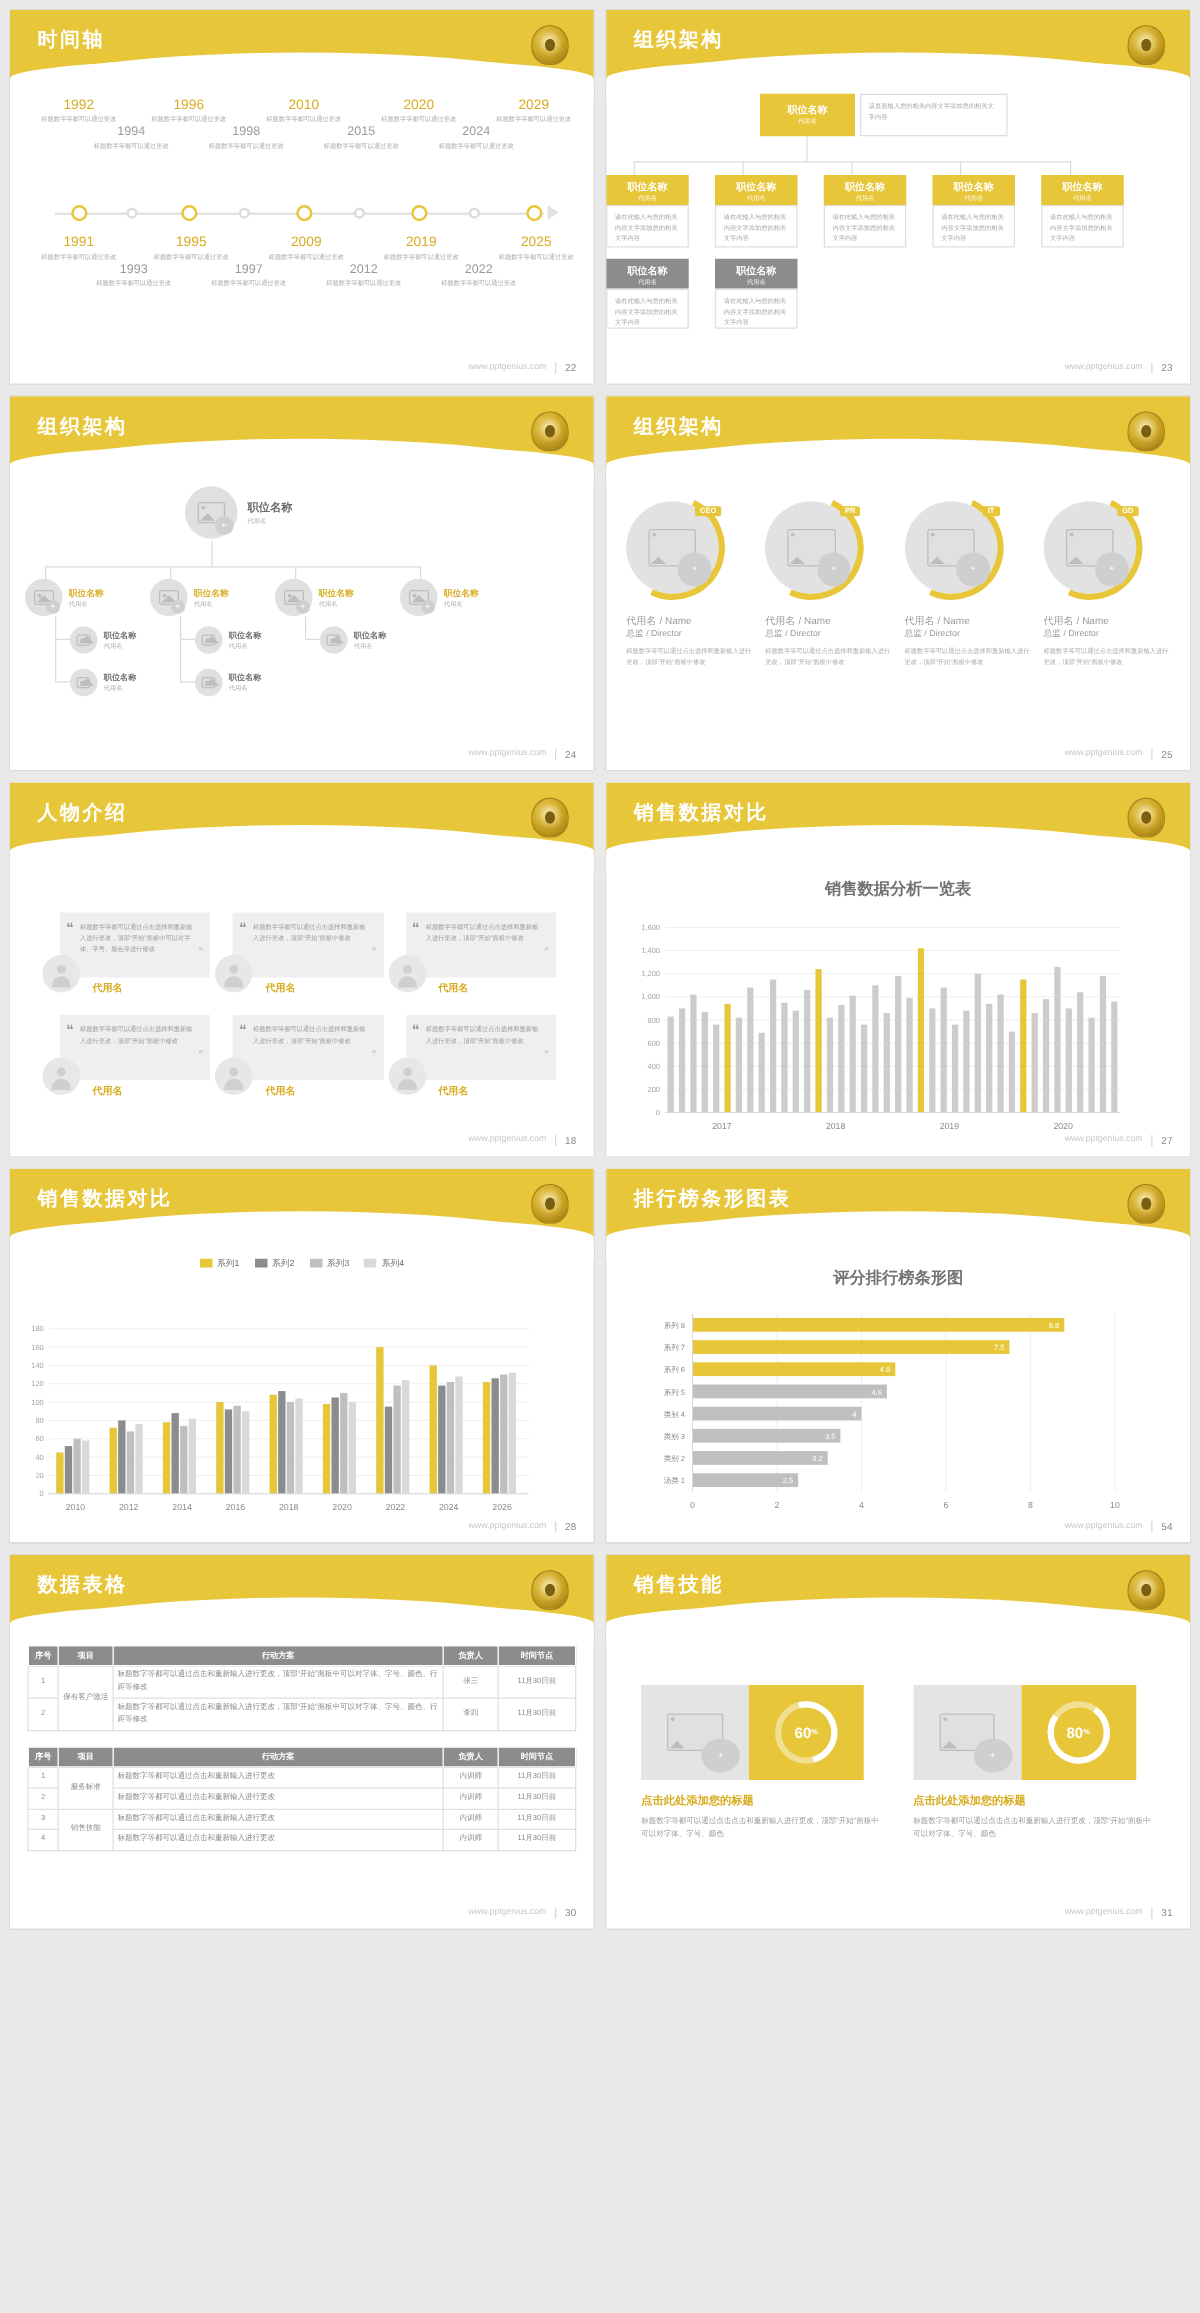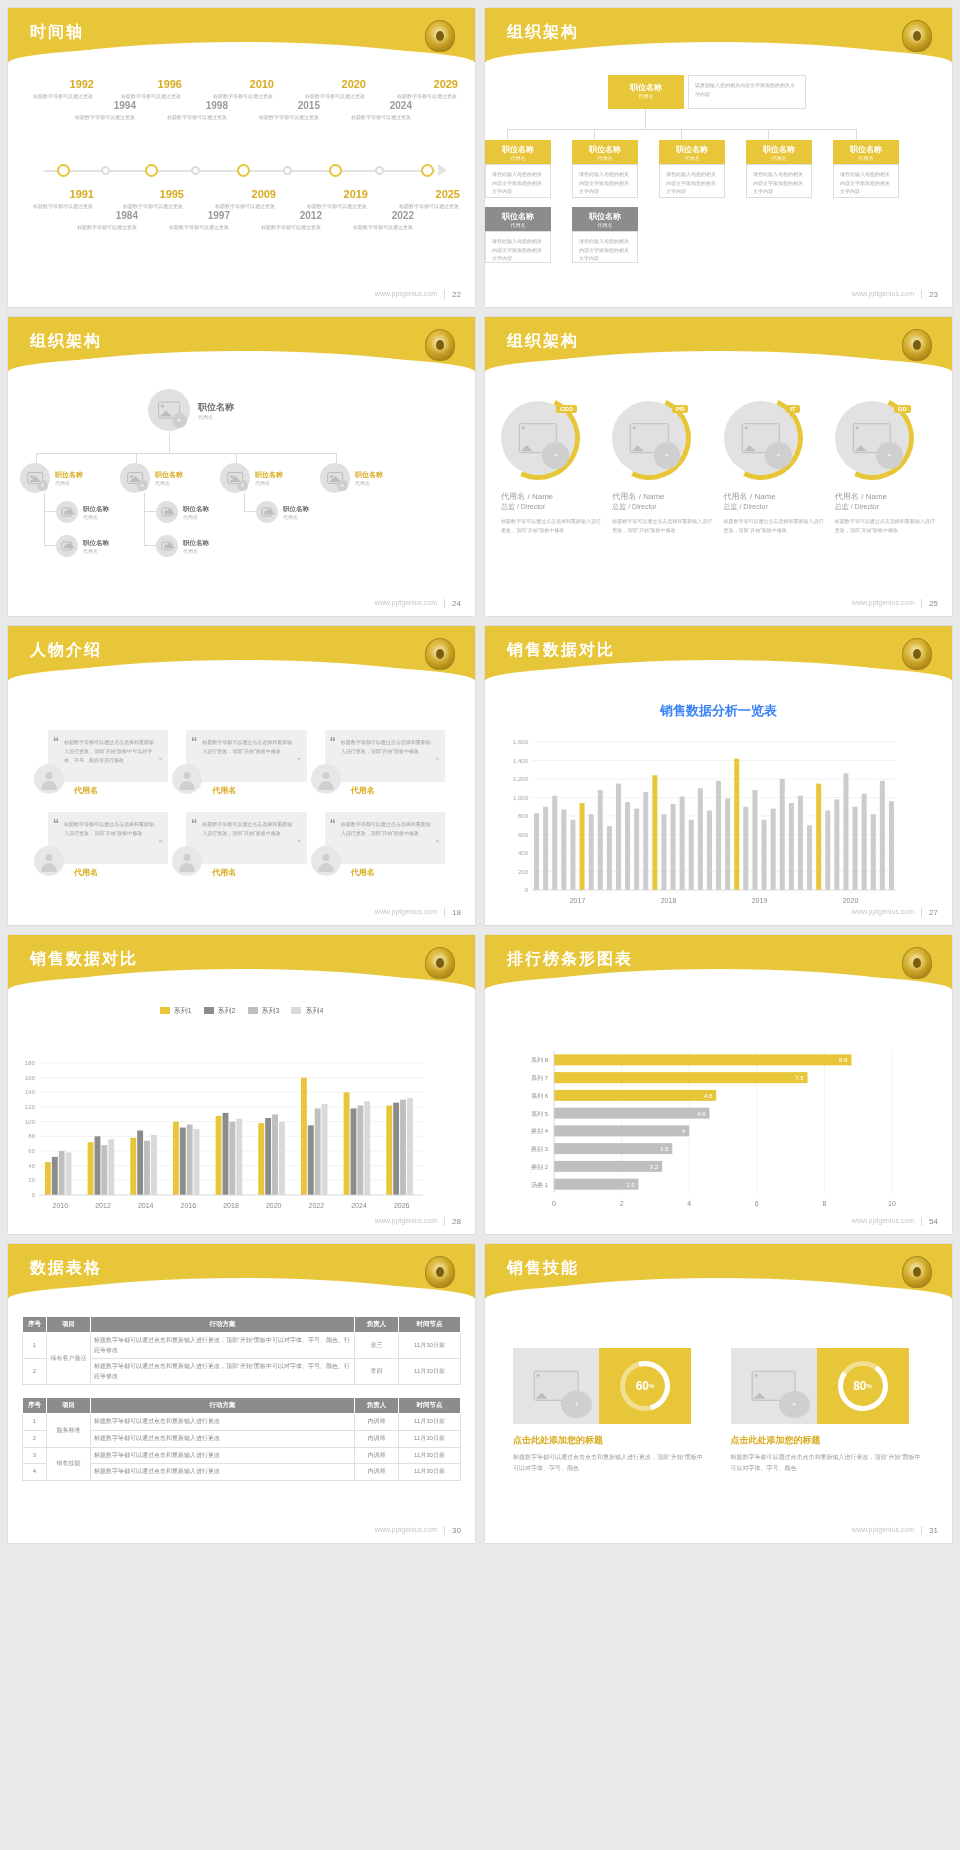--- a/index.html
+++ b/index.html
@@ -59,32 +59,32 @@
     position:absolute; left:0; right:0; bottom: 8px;
     display:flex; justify-content:flex-end; 
     font-size: 7px; color:#b9b9b9; padding-right: 14px;
   }
   .footer .site { color:#c6c6c6; }
   .footer .sep { display:inline-block; width:1px; height:9px; background:#d8d8d8; margin:0 7px; }
   .footer .pg { color:#8a8a8a; font-size: 8px; }
 
   
   .body { position:absolute; left:0; right:0; top:62px; bottom:22px; }
-  .center-title { text-align:center; font-size:13px; font-weight:bold; color:#3b82f6; }
+  .center-title { text-align:center; font-size:13px; font-weight:bold; color:#737373; }
 
   
   .tl-wrap { position:absolute; left:18px; right:18px; top:70px; height: 190px; }
   .tl-line { position:absolute; left:18px; right:22px; top:92px; height:2px; background:#e3e3e3; }
   .tl-arrow { position:absolute; right:10px; top:86px; width:0;height:0;
      border-left:9px solid #e3e3e3; border-top:6px solid transparent; border-bottom:6px solid transparent;}
   .tl-node { position:absolute; top:86px; width:13px;height:13px;border-radius:50%;
      background:#fff; border:2px solid #e8c63a; }
   .tl-node.small { top:88px; width:9px;height:9px;border:2px solid #dcdcdc; }
   .tl-item { position:absolute; width:62px; text-align:center; }
-  .tl-year { font-size: 11px; font-weight: bold; color:#d9ab1f;text-align:right; }
+  .tl-year { font-size: 11px; font-weight: normal; color:#d9ab1f; }
   .tl-year.g { color:#9a9a9a; font-size:10px; }
   .tl-desc { font-size:5px; color:#a9a9a9; line-height:1.6; margin-top:2px; }
 
   
   .ob { position:absolute; background:#e8c63a; color:#fff; text-align:center; }
   .ob .t { font-size:8px; font-weight:bold; }
   .ob .s { font-size:5px; opacity:.9; }
   .obox-note { position:absolute; border:1px solid #dedede; background:#fff; font-size:5px;
      color:#a5a5a5; line-height:1.7; padding:5px 6px; }
   .conn { position:absolute; background:#dcdcdc; }
@@ -226,21 +226,21 @@
       <div class="tl-node small" style="left:257px;"></div>
       <div class="tl-node" style="left:303px;"></div>
       <div class="tl-node small" style="left:349px;"></div>
       <div class="tl-node" style="left:395px;"></div>
 
       <div class="tl-item" style="left:6px; top:110px;">
         <div class="tl-year">1991</div>
         <div class="tl-desc">标题数字等都可以通过更改</div>
       </div>
       <div class="tl-item" style="left:50px; top:132px;">
-        <div class="tl-year g">1984</div>
+        <div class="tl-year g">1993</div>
         <div class="tl-desc">标题数字等都可以通过更改</div>
       </div>
       <div class="tl-item" style="left:96px; top:110px;">
         <div class="tl-year">1995</div>
         <div class="tl-desc">标题数字等都可以通过更改</div>
       </div>
       <div class="tl-item" style="left:142px; top:132px;">
         <div class="tl-year g">1997</div>
         <div class="tl-desc">标题数字等都可以通过更改</div>
       </div>
@@ -857,20 +857,21 @@
     <div class="band"></div>
     <div class="band-curve"></div>
     <div class="slide-title">排行榜条形图表</div>
     <div class="crest">
       <div class="c-outer"></div>
         <div class="c-inner"></div>
         <div class="c-dot"></div>
     </div>
 
     <div class="body">
+      <div class="center-title" style="margin-top:16px;">评分排行榜条形图</div>
       <svg id="chart29" width="420" height="170" style="position:absolute; left:5px; top:48px;">
           <line x1="64" y1="6" x2="64" y2="148" stroke="#ececec" stroke-width="0.7"></line>
           <text x="64" y="161" font-size="7" text-anchor="middle" fill="#8a8a8a" font-family="&quot;Liberation Sans&quot;, sans-serif">0</text>
           <line x1="131.60000000000002" y1="6" x2="131.60000000000002" y2="148" stroke="#ececec" stroke-width="0.7"></line>
           <text x="131.60000000000002" y="161" font-size="7" text-anchor="middle" fill="#8a8a8a" font-family="&quot;Liberation Sans&quot;, sans-serif">2</text>
           <line x1="199.20000000000002" y1="6" x2="199.20000000000002" y2="148" stroke="#ececec" stroke-width="0.7"></line>
           <text x="199.20000000000002" y="161" font-size="7" text-anchor="middle" fill="#8a8a8a" font-family="&quot;Liberation Sans&quot;, sans-serif">4</text>
           <line x1="266.79999999999995" y1="6" x2="266.79999999999995" y2="148" stroke="#ececec" stroke-width="0.7"></line>
           <text x="266.79999999999995" y="161" font-size="7" text-anchor="middle" fill="#8a8a8a" font-family="&quot;Liberation Sans&quot;, sans-serif">6</text>
           <line x1="334.40000000000003" y1="6" x2="334.40000000000003" y2="148" stroke="#ececec" stroke-width="0.7"></line>

